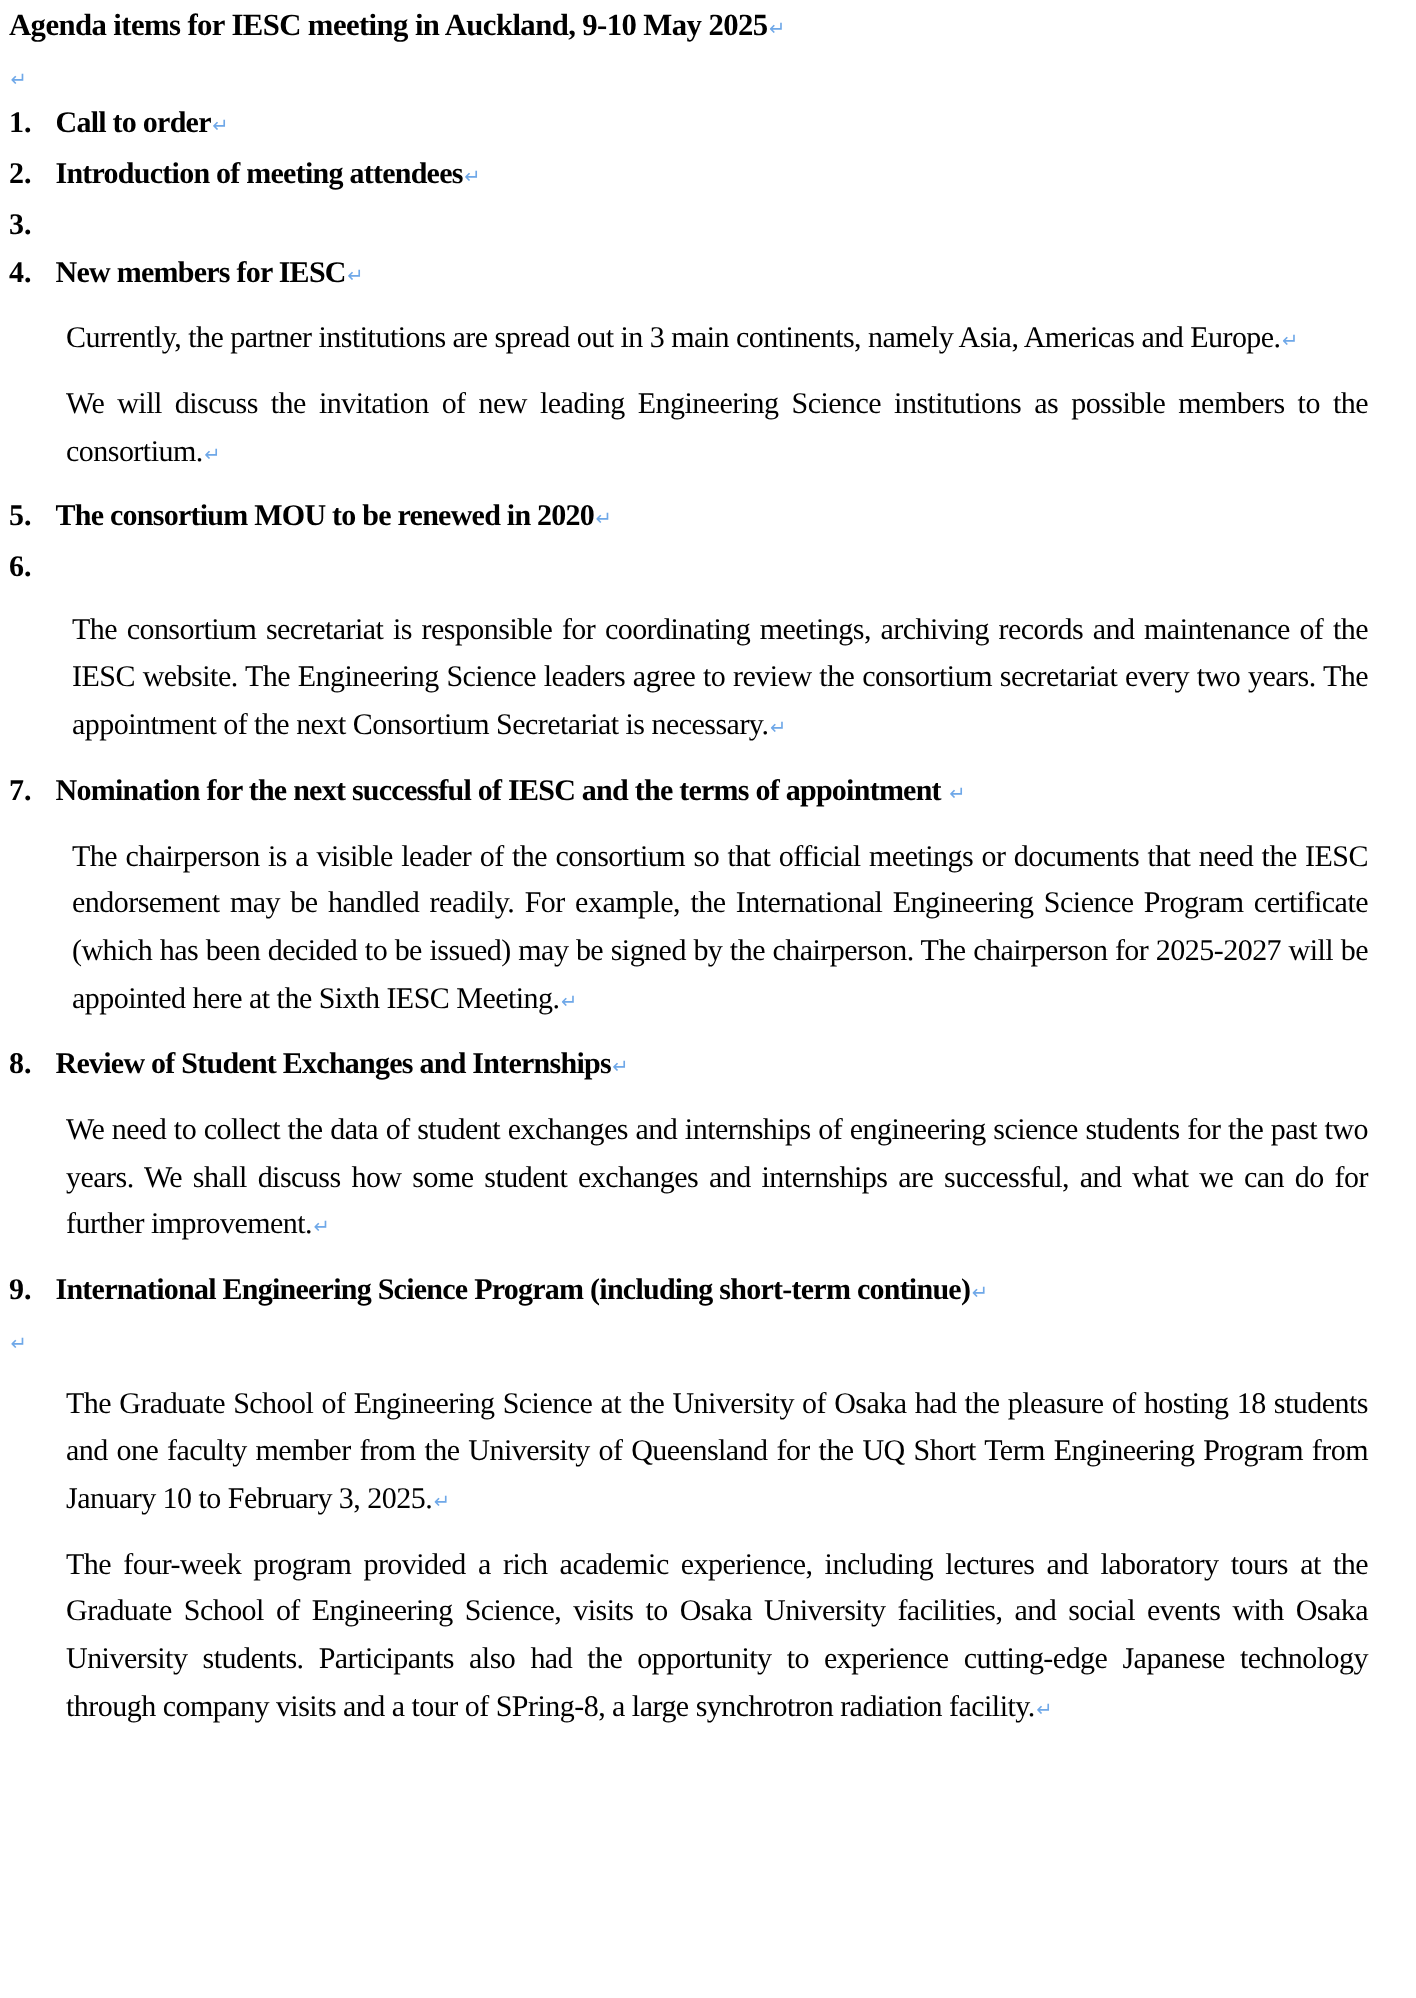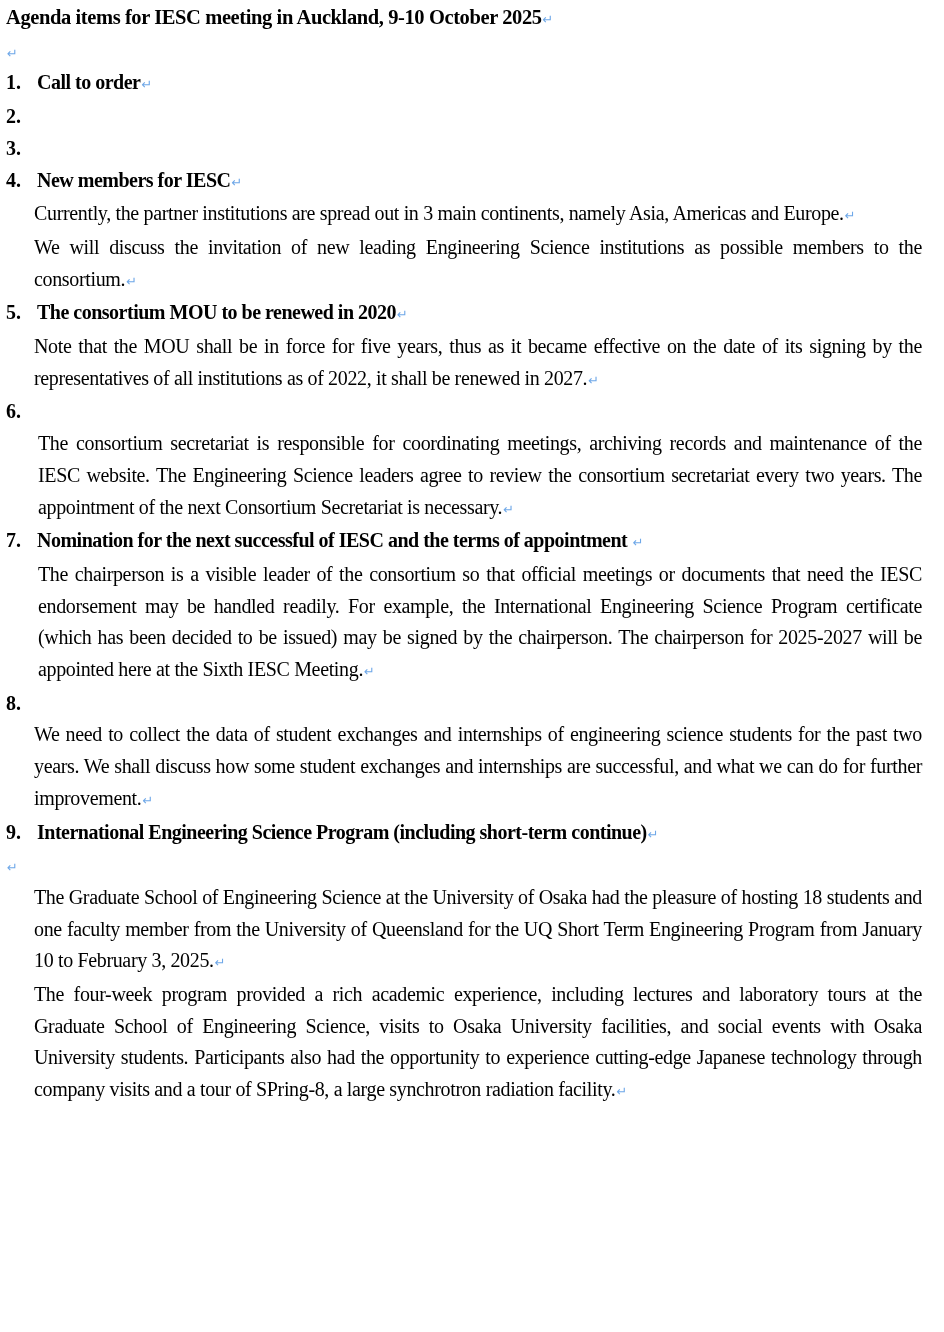--- a/index.html
+++ b/index.html
@@ -44,77 +44,78 @@
       letter-spacing: -0.5px;
       margin: 0;
       white-space: nowrap;
     }
     .item-num {
       width: 31px;
       flex: 0 0 31px;
       letter-spacing: 0;
     }
     .body-para {
-      margin: 0;
+      margin: 10px;
       text-align: justify;
       letter-spacing: -0.35px;
     }
     .ind-a { padding-left: 28px; }
     .ind-b { padding-left: 32px; }
   </style>
 </head>
 <body>
 
 <div class="page">
 
-  <p class="title"><span>Agenda items for IESC meeting in Auckland, 9-10 October 2025</span><span class="pm">↵</span></p>
+  <p class="title"><span>Agenda items for IESC meeting in Auckland, 9-10 May 2025</span><span class="pm">↵</span></p>
 
   <p class="empty-para"><span class="pm">↵</span></p>
 
   <div>
 
     <div class="item-head">
       <span class="item-num">1.</span>
       <span><span>Call to order</span><span class="pm">↵</span></span>
     </div>
 
     <div class="item-head">
       <span class="item-num">2.</span>
+      <span><span>Introduction of meeting attendees</span><span class="pm">↵</span></span>
     </div>
 
     <div class="item-head">
       <span class="item-num">3.</span>
     </div>
 
     <div class="item-head">
       <span class="item-num">4.</span>
       <span><span>New members for IESC</span><span class="pm">↵</span></span>
     </div>
     <p class="body-para ind-a"><span>Currently, the partner institutions are spread out in 3 main continents, namely Asia, Americas and Europe.</span><span class="pm">↵</span></p>
     <p class="body-para ind-a"><span>We will discuss the invitation of new leading Engineering Science institutions as possible members to the consortium.</span><span class="pm">↵</span></p>
 
     <div class="item-head">
       <span class="item-num">5.</span>
       <span><span>The consortium MOU to be renewed in 2020</span><span class="pm">↵</span></span>
     </div>
-    <p class="body-para ind-a"><span>Note that the MOU shall be in force for five years, thus as it became effective on the date of its signing by the representatives of all institutions as of 2022, it shall be renewed in 2027.</span><span class="pm">↵</span></p>
 
     <div class="item-head">
       <span class="item-num">6.</span>
     </div>
     <p class="body-para ind-b"><span>The consortium secretariat is responsible for coordinating meetings, archiving records and maintenance of the IESC website. The Engineering Science leaders agree to review the consortium secretariat every two years. The appointment of the next Consortium Secretariat is necessary.</span><span class="pm">↵</span></p>
 
     <div class="item-head">
       <span class="item-num">7.</span>
       <span><span>Nomination for the next successful of IESC and the terms of appointment </span><span class="pm">↵</span></span>
     </div>
     <p class="body-para ind-b"><span>The chairperson is a visible leader of the consortium so that official meetings or documents that need the IESC endorsement may be handled readily. For example, the International Engineering Science Program certificate (which has been decided to be issued) may be signed by the chairperson. The chairperson for 2025-2027 will be appointed here at the Sixth IESC Meeting.</span><span class="pm">↵</span></p>
 
     <div class="item-head">
       <span class="item-num">8.</span>
+      <span><span>Review of Student Exchanges and Internships</span><span class="pm">↵</span></span>
     </div>
     <p class="body-para ind-a"><span>We need to collect the data of student exchanges and internships of engineering science students for the past two years. We shall discuss how some student exchanges and internships are successful, and what we can do for further improvement.</span><span class="pm">↵</span></p>
 
     <div class="item-head">
       <span class="item-num">9.</span>
       <span><span>International Engineering Science Program (including short-term continue)</span><span class="pm">↵</span></span>
     </div>
 
   </div>
 

